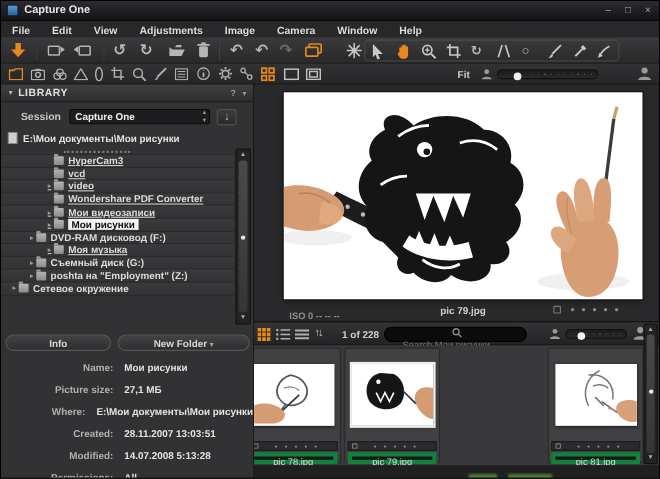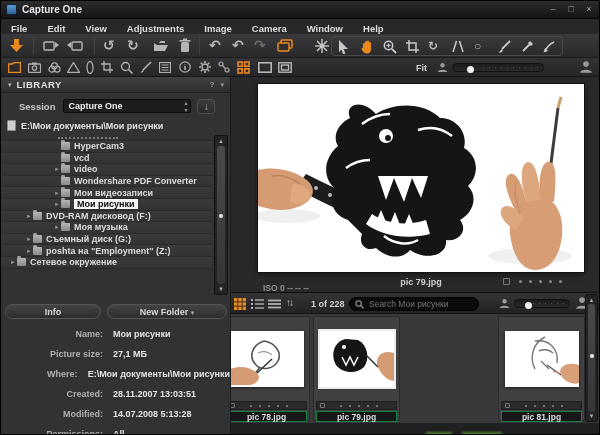--- a/index.html
+++ b/index.html
@@ -62,21 +62,21 @@
   
   #tree{left:0;top:58px;width:212px;height:160px;overflow:hidden;}
   .trow{height:11.6px;display:flex;align-items:center;border-bottom:1px solid #2a2a2c;
     background:linear-gradient(#39393b,#333335);}
   .trow .arr{width:8px;font-size:6.5px;color:#9a9a9a;text-align:center;flex:0 0 8px;}
   .trow .fic{width:9px;height:8px;background:linear-gradient(#b5b5b5,#8a8a8a);
     border-radius:1px;margin-right:4px;flex:0 0 9px;position:relative;}
   .trow .fic::before{content:"";position:absolute;left:0;top:-2px;width:4px;height:2px;
     background:#9a9a9a;border-radius:1px 1px 0 0;}
   .trow .tlbl{font-size:9px;font-weight:bold;color:#dcdcdc;white-space:nowrap;}
-  .i3{padding-left:52px;}  .i2{padding-left:24px;}  .i1{padding-left:8px;}
+  .i3{padding-left:40px;text-decoration:underline;}  .i2{padding-left:24px;}  .i1{padding-left:8px;}
   .trow.sel .tlbl{background:#f4f4f4;color:#0a0a0a;padding:0 3px;}
   #treepartial{height:6px;overflow:hidden;border-bottom:1px solid #2a2a2c;
     display:flex;align-items:flex-end;padding-left:57px;}
   #treepartial .stub{width:60px;height:3px;border-top:2px dotted #777;}
   
   .vscroll{background:#232325;border:1px solid #121212;border-radius:2px;}
   .vscroll .sarr{position:absolute;left:0;right:0;text-align:center;font-size:6px;
     color:#aaa;line-height:8px;}
   .vscroll .sthumb{position:absolute;left:2px;right:2px;border-radius:3px;
     background:linear-gradient(#4a4a4c,#353537);}
@@ -99,37 +99,37 @@
   #viewfname{font-size:9px;font-weight:bold;color:#cfcfcf;text-align:center;}
   .ratedots{display:flex;align-items:center;gap:7px;}
   .ratedots .dot{width:3px;height:3px;border-radius:50%;background:#8a8a8a;}
   .cbx{width:7px;height:7px;border:1px solid #777;background:#2a2a2a;border-radius:1px;}
   
   #fstoolbar{left:230px;top:291px;width:370px;height:22px;
     background:linear-gradient(#343436,#232325);border-top:1px solid #0e0e0e;
     border-bottom:1px solid #141414;}
   #counter{font-size:9px;font-weight:bold;color:#cfcfcf;}
   #searchpill{left:118px;top:4px;width:130px;height:14px;background:#0b0b0b;
-    border:1px solid #000;border-radius:8px;display:flex;align-items:center;}
+    border:1px solid #000;border-radius:8px;display:flex;align-items:center;flex-direction:column;}
   #searchpill input{background:transparent;border:0;outline:none;color:#bbb;
     font-size:8.5px;font-family:"Liberation Sans",sans-serif;width:100px;}
   #cells{left:230px;top:313px;width:370px;height:109px;background:#39393b;
     overflow:hidden;}
   .cell{position:absolute;top:2px;width:87px;height:105px;background:#414143;
     border:1px solid #2a2a2c;border-radius:2px;}
   .thumbimg{position:absolute;left:6px;top:14px;width:74px;height:56px;background:#fff;
     box-shadow:0 1px 3px rgba(0,0,0,.6);}
   .cell.sel .thumbimg{outline:2px solid #ececec;}
   .raterow{position:absolute;left:2px;right:2px;top:84px;height:9px;background:#2b2b2d;
     border:1px solid #1d1d1f;display:flex;align-items:center;padding:0 3px;}
   .raterow .ratedots{margin:0 auto;}
   .raterow .cbx{width:5px;height:5px;}
   .raterow .dot{width:2px;height:2px;}
   .fnamebar{position:absolute;left:2px;right:2px;top:94px;height:11px;background:#171719;
-    border:1px solid #15803d;text-align:center;font-size:8.5px;font-weight:bold;
+    border:4px solid #15803d;text-align:center;font-size:8.5px;font-weight:normal;
     color:#dcdcdc;line-height:10px;}
   #bottomstrip{left:230px;top:422px;width:370px;height:13px;background:#202022;}
   .wm{display:inline-block;height:5px;background:#4c7a2c;filter:blur(1px);
     border-radius:1px;}
   svg{display:block;}
 </style>
 </head>
 <body>
 
 <div id="win">

